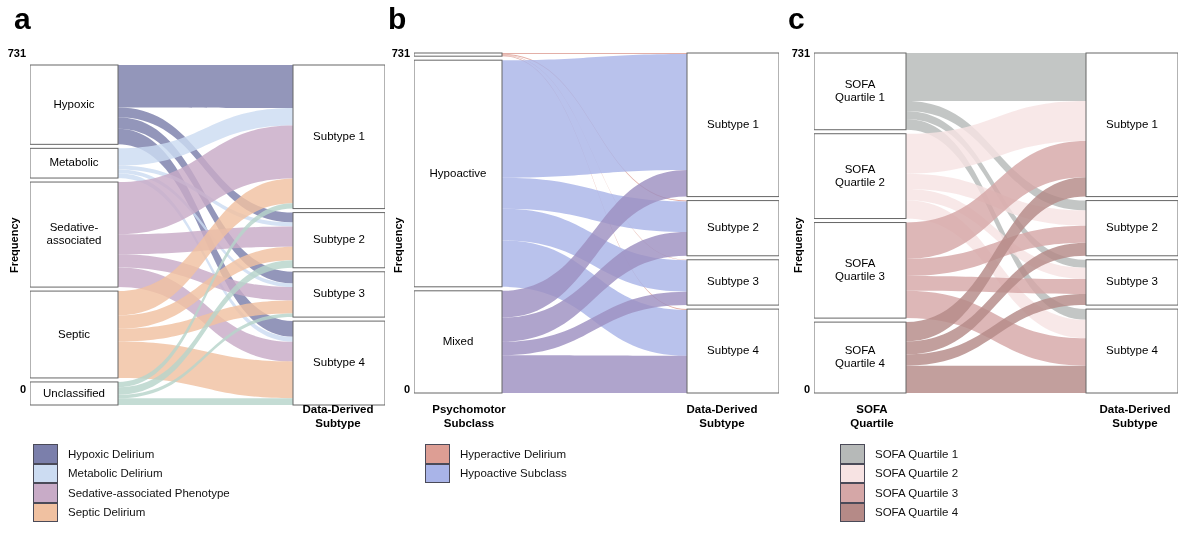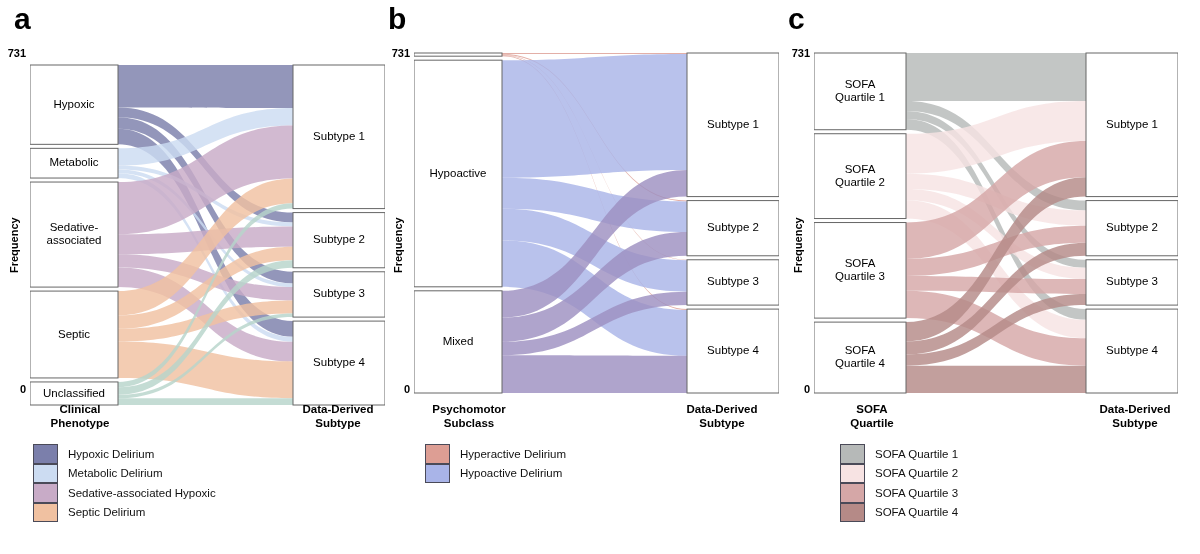--- a/index.html
+++ b/index.html
@@ -118,40 +118,36 @@
           <text x="309" y="72.79206566347469" class="node-text">Subtype 1</text>
           <rect x="263" y="148.58413132694938" width="92" height="55.19015047879617" class="node-rect"></rect>
           <text x="309" y="176.17920656634746" class="node-text">Subtype 2</text>
           <rect x="263" y="207.77428180574555" width="92" height="45.3187414500684" class="node-rect"></rect>
           <text x="309" y="230.43365253077974" class="node-text">Subtype 3</text>
           <rect x="263" y="257.09302325581393" width="92" height="83.90697674418604" class="node-rect"></rect>
           <text x="309" y="299.04651162790697" class="node-text">Subtype 4</text>
         </g>
       </svg>
     </div>
-  <div class="col-title" style="left:20px;top:403px;width:120px;">
-    <div>Clinical</div>
-    <div>Phenotype</div>
-  </div>
   <div class="col-title" style="left:283px;top:403px;width:110px;">
     <div>Data-Derived</div>
     <div>Subtype</div>
   </div>
   <div class="legend" id="legend-a" style="left:33px;top:444px;">
       <div class="legend-row">
         <div class="legend-sw" style="background: rgb(123, 127, 171);"></div>
         <div class="legend-tx">Hypoxic Delirium</div>
       </div>
       <div class="legend-row">
         <div class="legend-sw" style="background: rgb(204, 220, 242);"></div>
         <div class="legend-tx">Metabolic Delirium</div>
       </div>
       <div class="legend-row">
         <div class="legend-sw" style="background: rgb(200, 171, 199);"></div>
-        <div class="legend-tx">Sedative-associated Hypoxic</div>
+        <div class="legend-tx">Sedative-associated Phenotype</div>
       </div>
       <div class="legend-row">
         <div class="legend-sw" style="background: rgb(240, 193, 161);"></div>
         <div class="legend-tx">Septic Delirium</div>
       </div>
     </div>
 </div>
 
 <div class="panel" id="panel-b">
   <div class="panel-letter" style="left:8px;top:2px;">b</div>
@@ -199,21 +195,21 @@
     <div>Data-Derived</div>
     <div>Subtype</div>
   </div>
   <div class="legend" id="legend-b" style="left:45px;top:444px;">
       <div class="legend-row">
         <div class="legend-sw" style="background: rgb(221, 158, 148);"></div>
         <div class="legend-tx">Hyperactive Delirium</div>
       </div>
       <div class="legend-row">
         <div class="legend-sw" style="background: rgb(169, 180, 232);"></div>
-        <div class="legend-tx">Hypoactive Delirium</div>
+        <div class="legend-tx">Hypoactive Subclass</div>
       </div>
     </div>
 </div>
 
 <div class="panel" id="panel-c">
   <div class="panel-letter" style="left:8px;top:2px;">c</div>
   <div class="tick" style="left:4px;top:47px;width:26px;">731</div>
   <div class="tick" style="left:4px;top:383px;width:26px;">0</div>
   <div class="axis-label" style="left:12px;top:195px;height:100px;">Frequency</div>
   <div class="sankey-host" id="sankey-c" style="position:absolute;left:34px;top:52px;">

